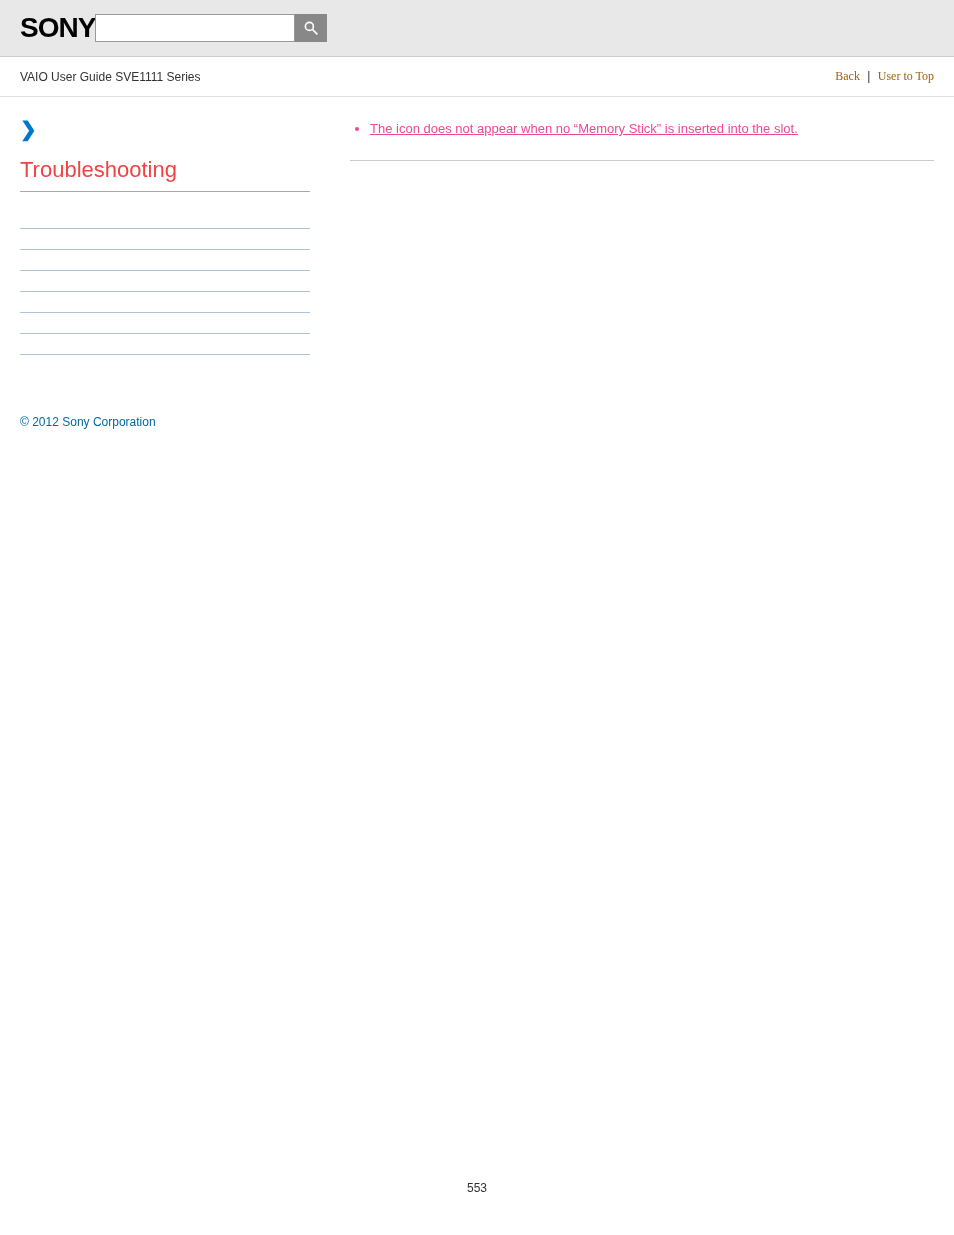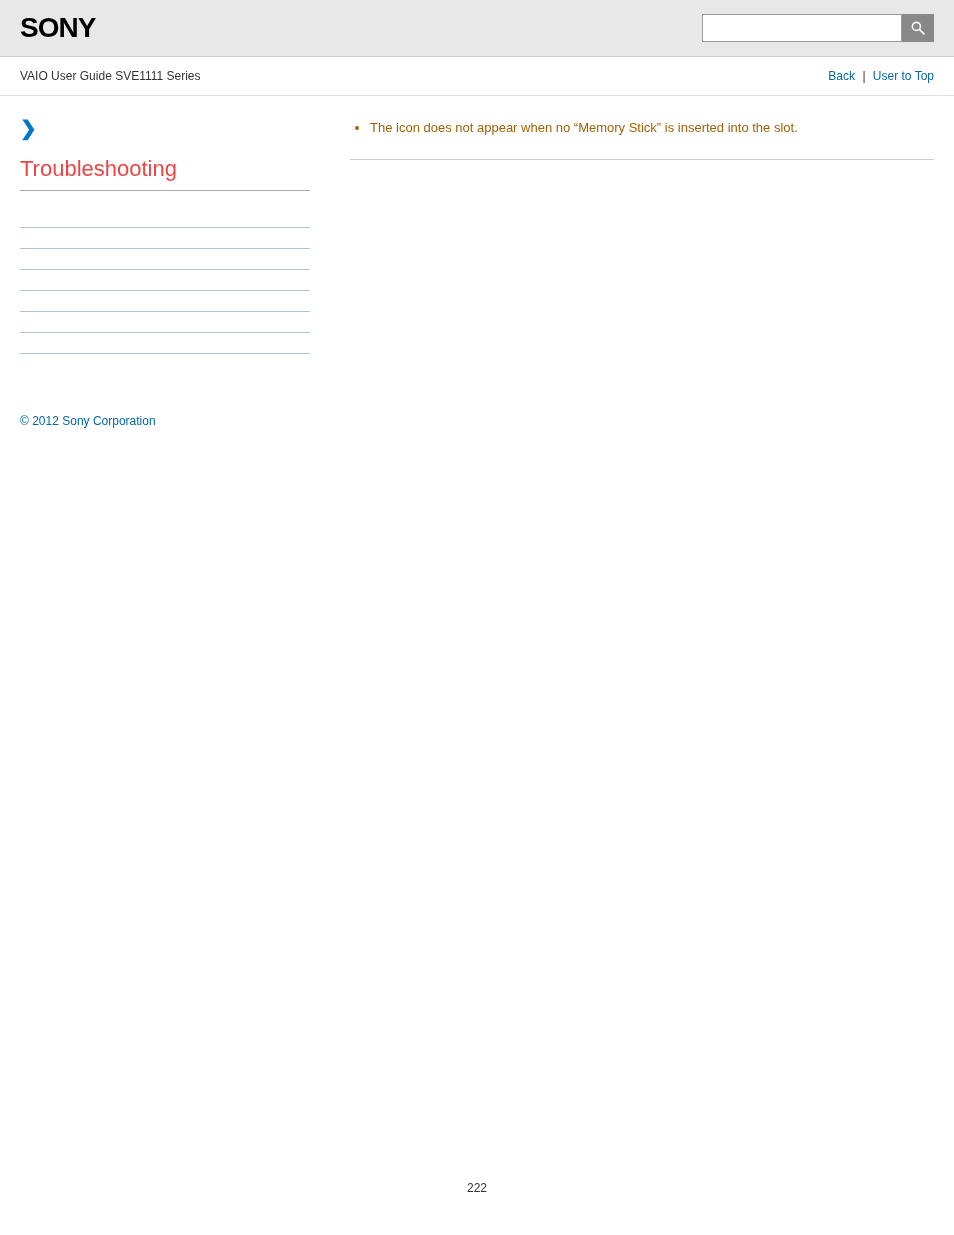--- a/index.html
+++ b/index.html
@@ -16,21 +16,21 @@
       width: 954px;
       min-height: 1235px;
     }
 
     
     .header {
       background: #e8e8e8;
       padding: 12px 20px;
       display: flex;
       align-items: center;
-      justify-content: space-between;
+      justify-content: flex-start;
       border-bottom: 1px solid #ccc;
     }
 
     .sony-logo {
       font-size: 28px;
       font-weight: 900;
       color: #000;
       letter-spacing: -1px;
       font-family: 'Arial Black', Arial, sans-serif;
     }
@@ -78,23 +78,24 @@
     .breadcrumb-text {
       font-size: 12px;
       color: #333;
     }
 
     .nav-links {
       font-size: 12px;
     }
 
     .nav-link {
-      color: #0369a1;
+      color: #a16207;
       text-decoration: none;
       cursor: pointer;
+      font-family: Liberation Serif, serif;
     }
 
     .nav-separator {
       color: #333;
       margin: 0 4px;
     }
 
     
     .main-content {
       display: flex;
@@ -149,22 +150,23 @@
     }
 
     .content-list {
       list-style: disc;
       padding-left: 20px;
       margin-bottom: 10px;
     }
 
     .content-list li {
       font-size: 13px;
-      color: #a16207;
+      color: #ec4899;
       padding: 4px 0;
+      text-decoration: underline;
     }
 
     .content-divider {
       border: none;
       border-top: 1px solid #ccc;
       margin: 20px 0;
     }
 
     
     .footer-copyright {
@@ -246,13 +248,13 @@
     </ul>
     <hr class="content-divider">
   </div>
 
 </div>
 
 <div class="footer-copyright">
   <span>© 2012 Sony Corporation</span>
 </div>
 
-<div class="page-number">222</div>
+<div class="page-number">553</div>
 
 </body></html>

